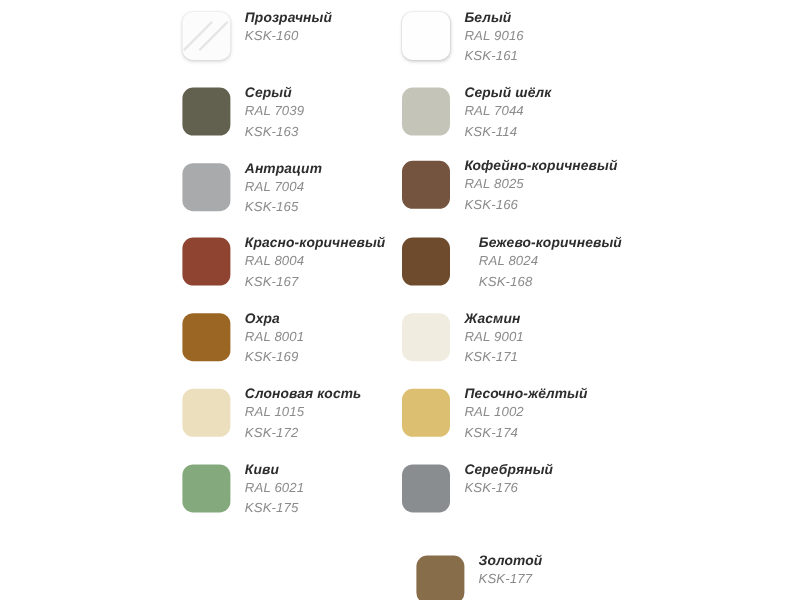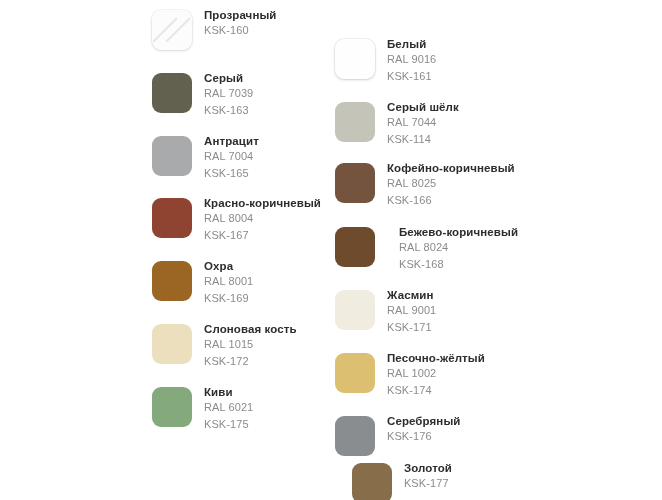--- a/index.html
+++ b/index.html
@@ -13,32 +13,33 @@
     background: #ffffff;
     font-family: "Liberation Sans", sans-serif;
     overflow: hidden;
   }
 
   #palette-grid {
     position: relative;
     width: 662px;
     height: 500px;
     box-sizing: border-box;
+    font-style: italic;
   }
 
   .swatch-row {
     position: absolute;
     display: flex;
     align-items: flex-start;
     width: 300px;
   }
 
   
   .col-left  { left: 152px; }
-  .col-right { left: 335px; margin-top: 29px; }
+  .col-right { left: 335px; }
 
   .swatch-chip {
     width: 40px;
     height: 40px;
     min-width: 40px;
     border-radius: 9px;
     box-sizing: border-box;
     margin-top: 2px;
     position: relative;
   }

